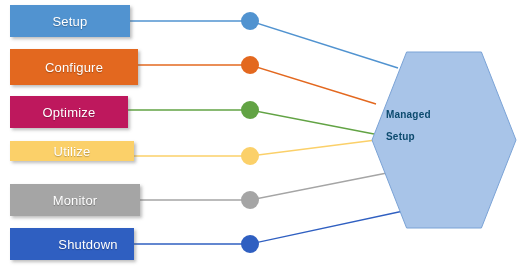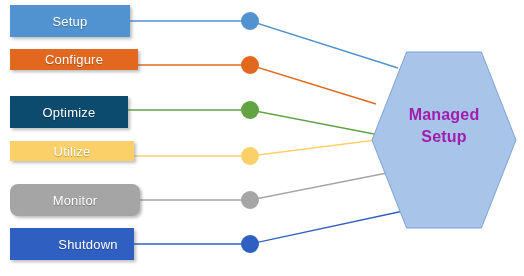--- a/index.html
+++ b/index.html
@@ -37,23 +37,23 @@
     white-space: nowrap;
   }
   .stage-label {
     pointer-events: none;
   }
   .hub-label {
     position: absolute;
     left: 386px;
     top: 104px;
     width: 116px;
-    text-align: center;
-    color: #a21caf;
-    font-size: 16px;
+    text-align: left;
+    color: #0c4a6e;
+    font-size: 10px;
     font-weight: bold;
     line-height: 22px;
     letter-spacing: 0.2px;
   }
   .hub-line { display: block; }
 </style>
 </head>
 <body>
 
 <div id="canvas">
@@ -88,29 +88,29 @@
 
   <div class="hub-label">
     <span class="hub-line">Managed</span>
     <span class="hub-line">Setup</span>
   </div>
 
   <div id="boxes">
       <div class="stage-box" style="left: 10px; top: 5px; width: 120px; height: 32px; background: rgb(81, 147, 208); color: rgb(255, 255, 255);">
         <span class="stage-label">Setup</span>
       </div>
-      <div class="stage-box" style="left: 10px; top: 49px; width: 128px; height: 21px; background: rgb(227, 104, 31); color: rgb(255, 255, 255);">
+      <div class="stage-box" style="left: 10px; top: 49px; width: 128px; height: 36px; background: rgb(227, 104, 31); color: rgb(255, 255, 255);">
         <span class="stage-label">Configure</span>
       </div>
-      <div class="stage-box" style="left: 10px; top: 96px; width: 118px; height: 32px; background: #0c4a6e; color: rgb(255, 255, 255);">
+      <div class="stage-box" style="left: 10px; top: 96px; width: 118px; height: 32px; background: #be185d; color: rgb(255, 255, 255);">
         <span class="stage-label">Optimize</span>
       </div>
       <div class="stage-box" style="left: 10px; top: 141px; width: 124px; height: 20px; background: rgb(251, 208, 105); color: rgb(255, 255, 255);">
         <span class="stage-label">Utilize</span>
       </div>
-      <div class="stage-box" style="left: 10px; top: 184px; width: 130px; height: 32px; background: rgb(165, 165, 165); color: rgb(255, 255, 255); border-radius: 8px;">
+      <div class="stage-box" style="left: 10px; top: 184px; width: 130px; height: 32px; background: rgb(165, 165, 165); color: rgb(255, 255, 255);">
         <span class="stage-label">Monitor</span>
       </div>
       <div class="stage-box" style="left: 10px; top: 228px; width: 124px; height: 32px; background: rgb(47, 95, 193); color: rgb(255, 255, 255); padding-left: 32px;">
         <span class="stage-label">Shutdown</span>
       </div>
     </div>
 </div>
 
 </body></html>

